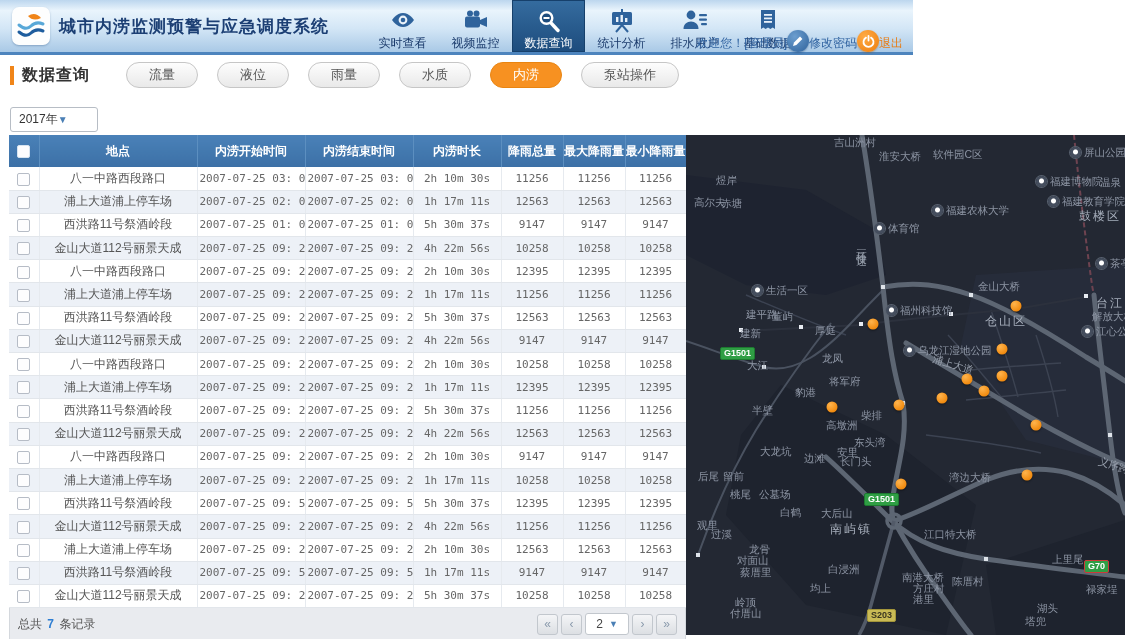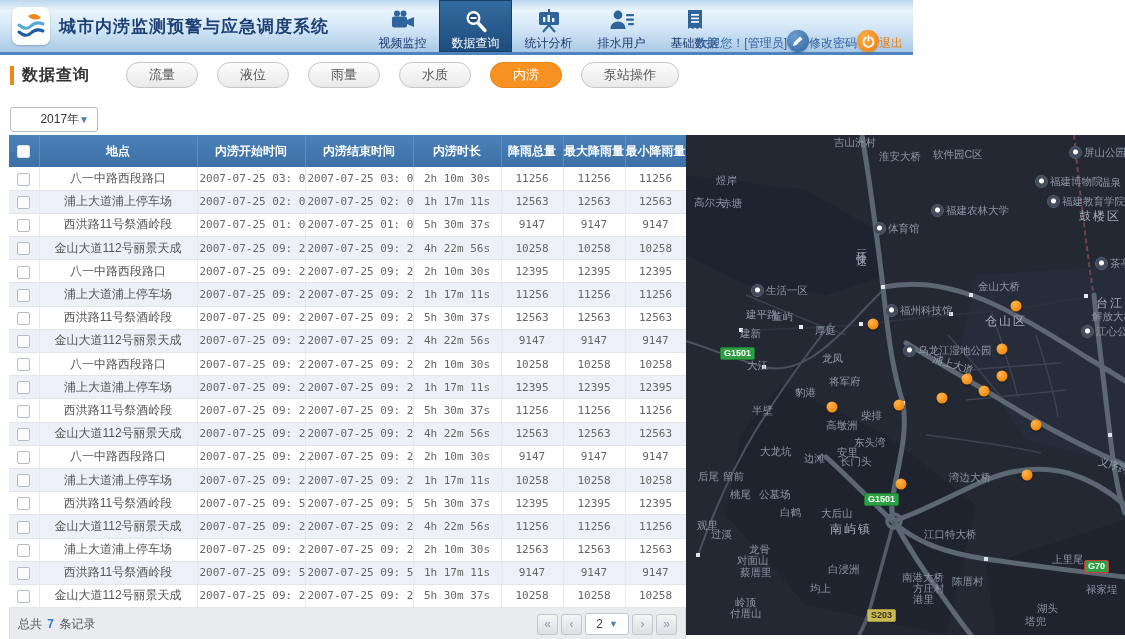--- a/index.html
+++ b/index.html
@@ -42,21 +42,21 @@
   .section-title { font-size:16px; font-weight:bold; color:#333; letter-spacing:1px; }
   .pills { display:flex; margin-left:36px; gap:19px; }
   .pill { min-width:72px; height:26px; padding:11px 22px; display:flex; align-items:center; justify-content:center;
     border:1px solid #c6c6c6; border-radius:14px; font-size:13px; color:#555; cursor:pointer;
     background:linear-gradient(180deg,#fdfdfd,#e9e9e9); white-space:nowrap; }
   .pill.active { background:#f79121; border-color:#e98410; color:#fff; }
 
   
   .year-row { position:absolute; left:10px; top:107px; }
   .select { width:88px; height:25px; background:#fff; border:1px solid #b7bdc5; border-radius:3px;
-    display:flex; align-items:center; justify-content:flex-end; padding:0 8px; font-size:12px; color:#333; cursor:pointer; }
+    display:flex; align-items:center; justify-content:flex-start; padding:0 8px; font-size:12px; color:#333; cursor:pointer; }
   .select .caret { color:#4a7fb5; font-size:10px; }
 
   
   .table-wrap { position:absolute; left:9px; top:135px; width:677px; }
   table { border-collapse:collapse; table-layout:fixed; width:677px; }
   thead th { background:linear-gradient(180deg,#4a81b8,#3c70a6); color:#fff; font-size:12px; font-weight:bold;
     height:32px; border-right:1px solid #5c8fc0; white-space:nowrap; overflow:hidden; }
   tbody td { height:23.2px; font-size:12px; color:#555; text-align:center; border-bottom:1px solid #e2e6eb;
     border-right:1px solid #e6eaef; white-space:nowrap; overflow:hidden; padding:0 2px; }
   tbody tr.odd { background:#fff; }
@@ -108,20 +108,30 @@
         <svg width="30" height="30" viewBox="0 0 30 30">
           <path d="M12 5 q7 -5 13 2 q-8 4 -13 -2z" fill="#f08519"></path>
           <path d="M3 14 q7 6 12 1 t12 -2" fill="none" stroke="#58a8d8" stroke-width="3" stroke-linecap="round"></path>
           <path d="M3 21 q7 6 12 1 t12 -2" fill="none" stroke="#1e5d9e" stroke-width="3" stroke-linecap="round"></path>
         </svg>
       </div>
       <div class="app-title">城市内涝监测预警与应急调度系统</div>
     </div>
 
     <nav class="main-nav">
+      <div class="nav-item">
+        <span class="nicon">
+          <svg width="26" height="24" viewBox="0 0 26 24">
+              <path d="M13 5C6.5 5 2 12 2 12s4.5 7 11 7 11-7 11-7-4.5-7-11-7z" fill="currentColor"></path>
+              <circle cx="13" cy="12" r="4.4" fill="#eaf2fa"></circle>
+              <circle cx="13" cy="12" r="2.3" fill="currentColor"></circle>
+            </svg>
+        </span>
+        <span class="nlabel">实时查看</span>
+      </div>
       <div class="nav-item">
         <span class="nicon">
           <svg width="26" height="24" viewBox="0 0 26 24">
               <circle cx="7" cy="5.5" r="3" fill="currentColor"></circle>
               <circle cx="13.5" cy="5.5" r="3" fill="currentColor"></circle>
               <rect x="2" y="8.5" width="15" height="11" rx="2" fill="currentColor"></rect>
               <polygon points="17,12 24,9 24,19 17,16" fill="currentColor"></polygon>
             </svg>
         </span>
         <span class="nlabel">视频监控</span>

